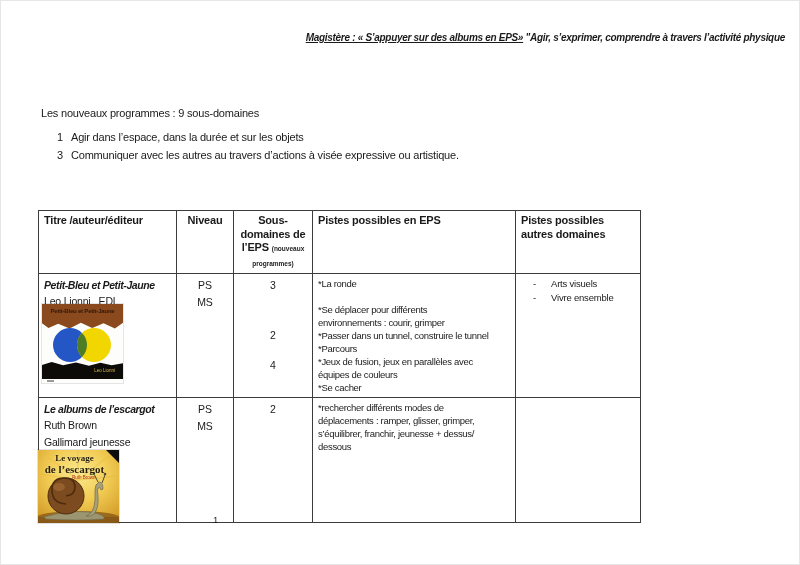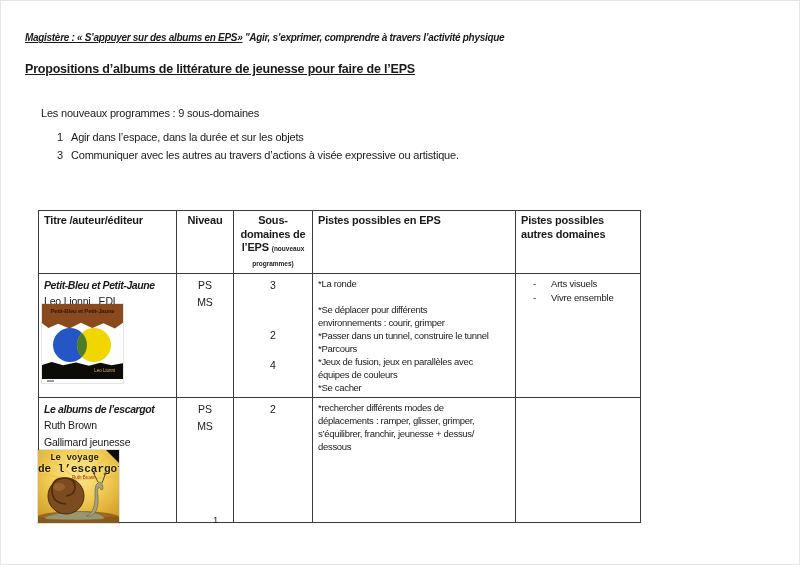--- a/index.html
+++ b/index.html
@@ -6,21 +6,21 @@
   html,body { background:#fff; }
   body { font-family:"Liberation Sans", sans-serif; color:#1a1a1a; }
   .page {
     position:relative; width:800px; height:565px; background:#ffffff;
     box-shadow: inset 0 0 0 1px #e6e6e6; overflow:hidden;
   }
   
   .doc-header {
     position:absolute; left:25px; top:32px; width:760px;
     font-size:10px; font-weight:bold; font-style:italic;
-    letter-spacing:-0.3px; white-space:nowrap;
+    letter-spacing:-0.3px; white-space:nowrap;text-align:right;
   }
   .doc-header .u { text-decoration:underline; }
   
   .doc-title {
     position:absolute; left:25px; top:62px;
     font-size:12.5px; font-weight:bold; letter-spacing:-0.2px;
     text-decoration:underline; white-space:nowrap;
   }
   
   .intro { position:absolute; left:41px; top:107px; font-size:11px; letter-spacing:-0.2px; }
@@ -63,38 +63,37 @@
   .c-blue { fill:var(--c1-blue); } .c-yellow { fill:var(--c1-yellow); } .c-green { fill:var(--c1-green); }
   .pb-black { position:absolute; left:0; top:57px; width:100%; height:18px; background:var(--c1-black);
               clip-path:polygon(0 22%,12% 6%,26% 24%,42% 8%,58% 26%,72% 10%,86% 24%,100% 12%,100% 100%,0 100%); }
   .pb-author { position:absolute; right:8px; top:7px; font-size:4.5px; color:#d8b84a; }
   .pb-mark { position:absolute; left:5px; bottom:1px; width:7px; height:2px; background:#9a9a9a; }
   
   .cover-sn { position:absolute; left:-1px; top:52px; width:81px; height:73px; overflow:hidden;
               box-shadow:0 0 0 1px rgba(0,0,0,0.12); }
   .cover-sn svg { position:absolute; left:0; top:0; }
   .sn-t1, .sn-t2 { position:absolute; left:0; right:8px; text-align:center;
-                   font-family:Liberation Mono, monospace; font-weight:bold; color:#241c05;
+                   font-family:Liberation Serif, serif; font-weight:bold; color:#241c05;
                    text-shadow:0 0 2px #f7e9a4; white-space:nowrap; }
   .sn-t1 { top:3px; font-size:9px; }
   .sn-t2 { top:13px; font-size:11px; }
   .sn-author { position:absolute; top:25px; left:34px; font-size:4.5px; color:#ae2c18; }
   .sn-corner { position:absolute; top:0; right:0; width:0; height:0;
                border-top:13px solid #0d0d0d; border-left:13px solid transparent; }
   
   .page-number { position:absolute; left:213px; top:514px; font-size:9.5px; }
 </style>
 </head>
 <body>
 
 <div class="page">
 
   <div class="doc-header"><span class="u">Magistère : « S’appuyer sur des albums en EPS»</span><span> "Agir, s’exprimer, comprendre à travers l’activité physique</span></div>
 
-  <div class="doc-title">Propositions d’albums de littérature de jeunesse pour faire de l’EPS</div>
 
   <div class="intro">Les nouveaux programmes : 9 sous-domaines</div>
 
   <div class="sd-list">
     <div class="sd-item"><span class="sd-num">1</span><span>Agir dans l’espace, dans la durée et sur les objets</span></div>
     <div class="sd-item"><span class="sd-num">3</span><span>Communiquer avec les autres au travers d’actions à visée expressive ou artistique.</span></div>
   </div>
 
   <table class="albums">
     <colgroup>

